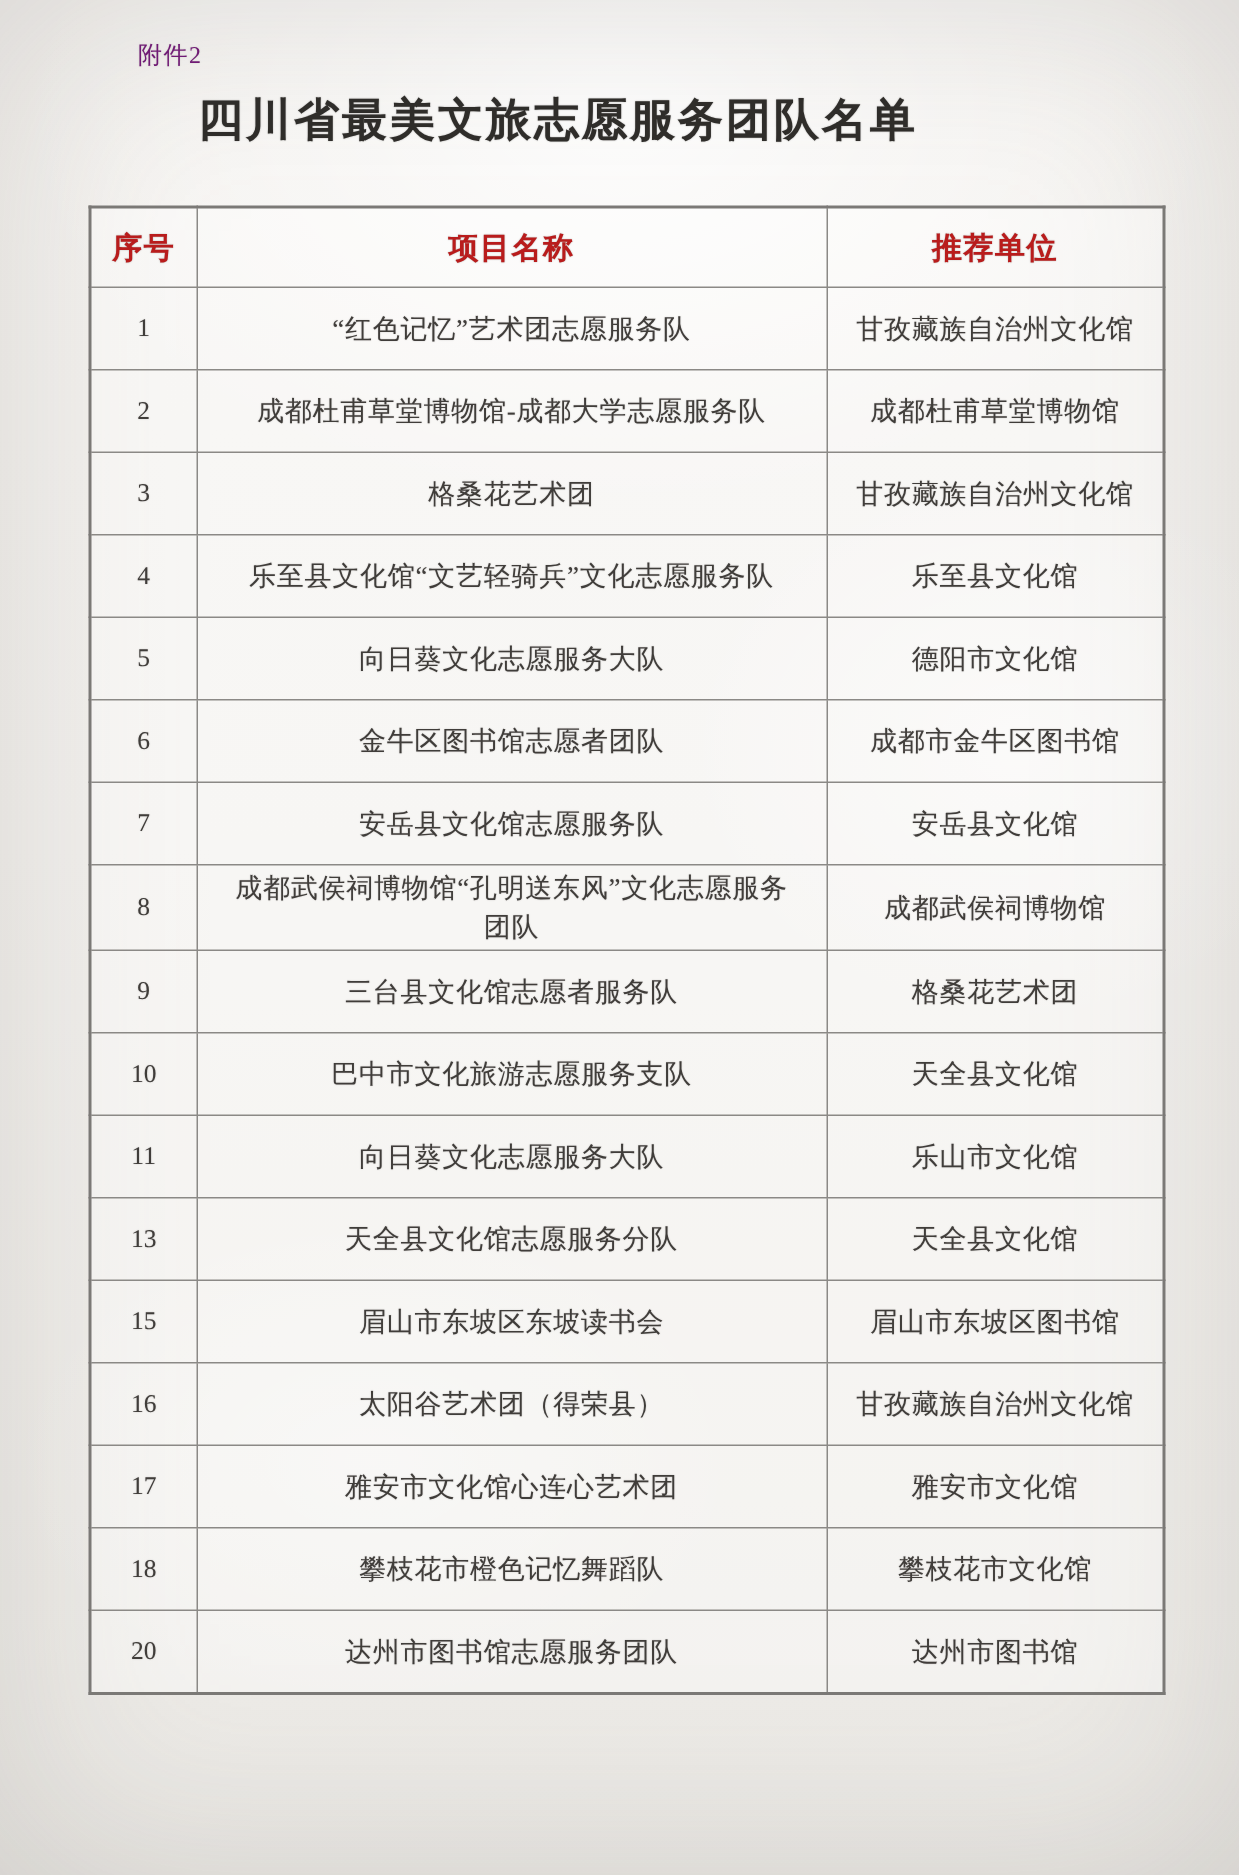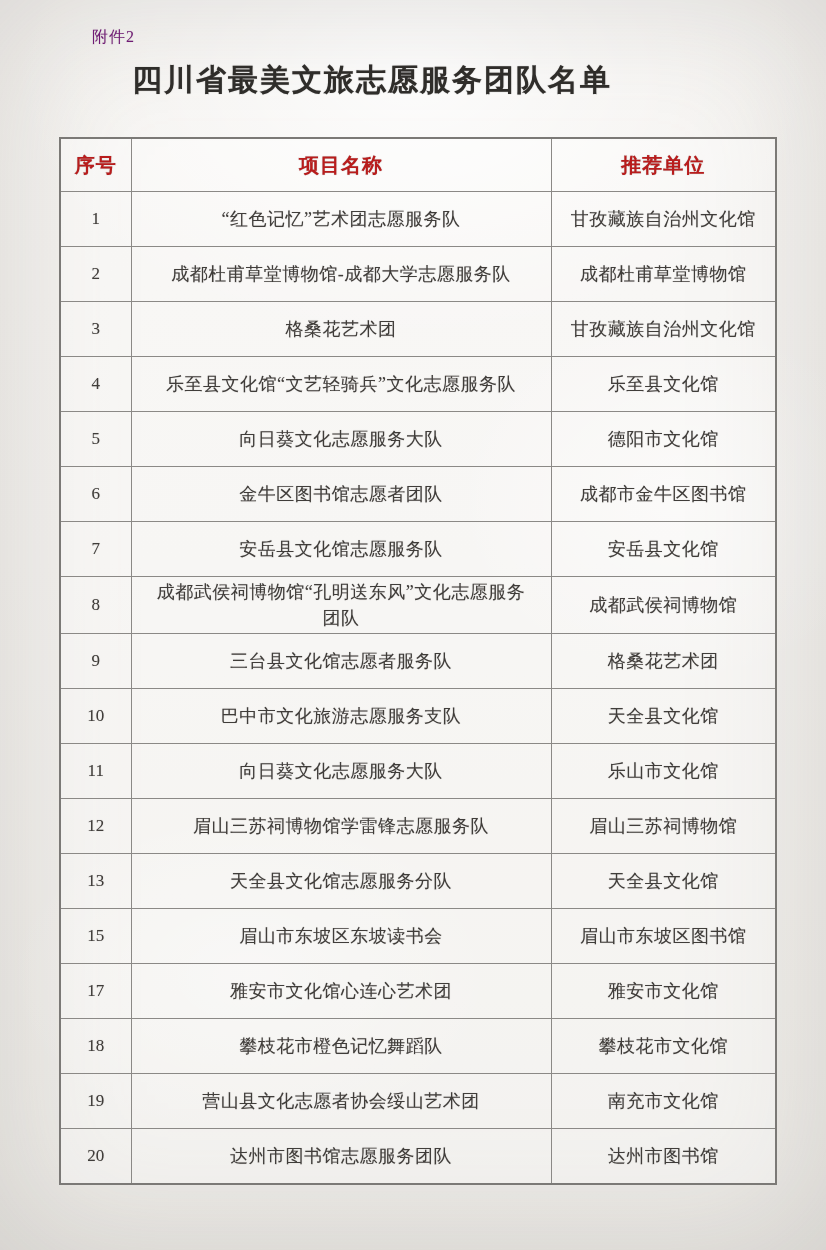--- a/index.html
+++ b/index.html
@@ -168,48 +168,43 @@
     <td class="cell-no">10</td>
     <td class="cell-name">巴中市文化旅游志愿服务支队</td>
     <td class="cell-rec">天全县文化馆</td>
   </tr>
       <tr>
     <td class="cell-no">11</td>
     <td class="cell-name">向日葵文化志愿服务大队</td>
     <td class="cell-rec">乐山市文化馆</td>
   </tr>
       <tr>
-    <td class="cell-no">12</td>
-    <td class="cell-name">眉山三苏祠博物馆学雷锋志愿服务队</td>
-    <td class="cell-rec">眉山三苏祠博物馆</td>
-  </tr>
-      <tr>
     <td class="cell-no">13</td>
     <td class="cell-name">天全县文化馆志愿服务分队</td>
     <td class="cell-rec">天全县文化馆</td>
   </tr>
       <tr>
     <td class="cell-no">15</td>
     <td class="cell-name">眉山市东坡区东坡读书会</td>
     <td class="cell-rec">眉山市东坡区图书馆</td>
   </tr>
       <tr>
+    <td class="cell-no">16</td>
+    <td class="cell-name">太阳谷艺术团（得荣县）</td>
+    <td class="cell-rec">甘孜藏族自治州文化馆</td>
+  </tr>
+      <tr>
     <td class="cell-no">17</td>
     <td class="cell-name">雅安市文化馆心连心艺术团</td>
     <td class="cell-rec">雅安市文化馆</td>
   </tr>
       <tr>
     <td class="cell-no">18</td>
     <td class="cell-name">攀枝花市橙色记忆舞蹈队</td>
     <td class="cell-rec">攀枝花市文化馆</td>
   </tr>
       <tr>
-    <td class="cell-no">19</td>
-    <td class="cell-name">营山县文化志愿者协会绥山艺术团</td>
-    <td class="cell-rec">南充市文化馆</td>
-  </tr>
-      <tr>
     <td class="cell-no">20</td>
     <td class="cell-name">达州市图书馆志愿服务团队</td>
     <td class="cell-rec">达州市图书馆</td>
   </tr>
     </tbody>
 </table>
 
 </body></html>

